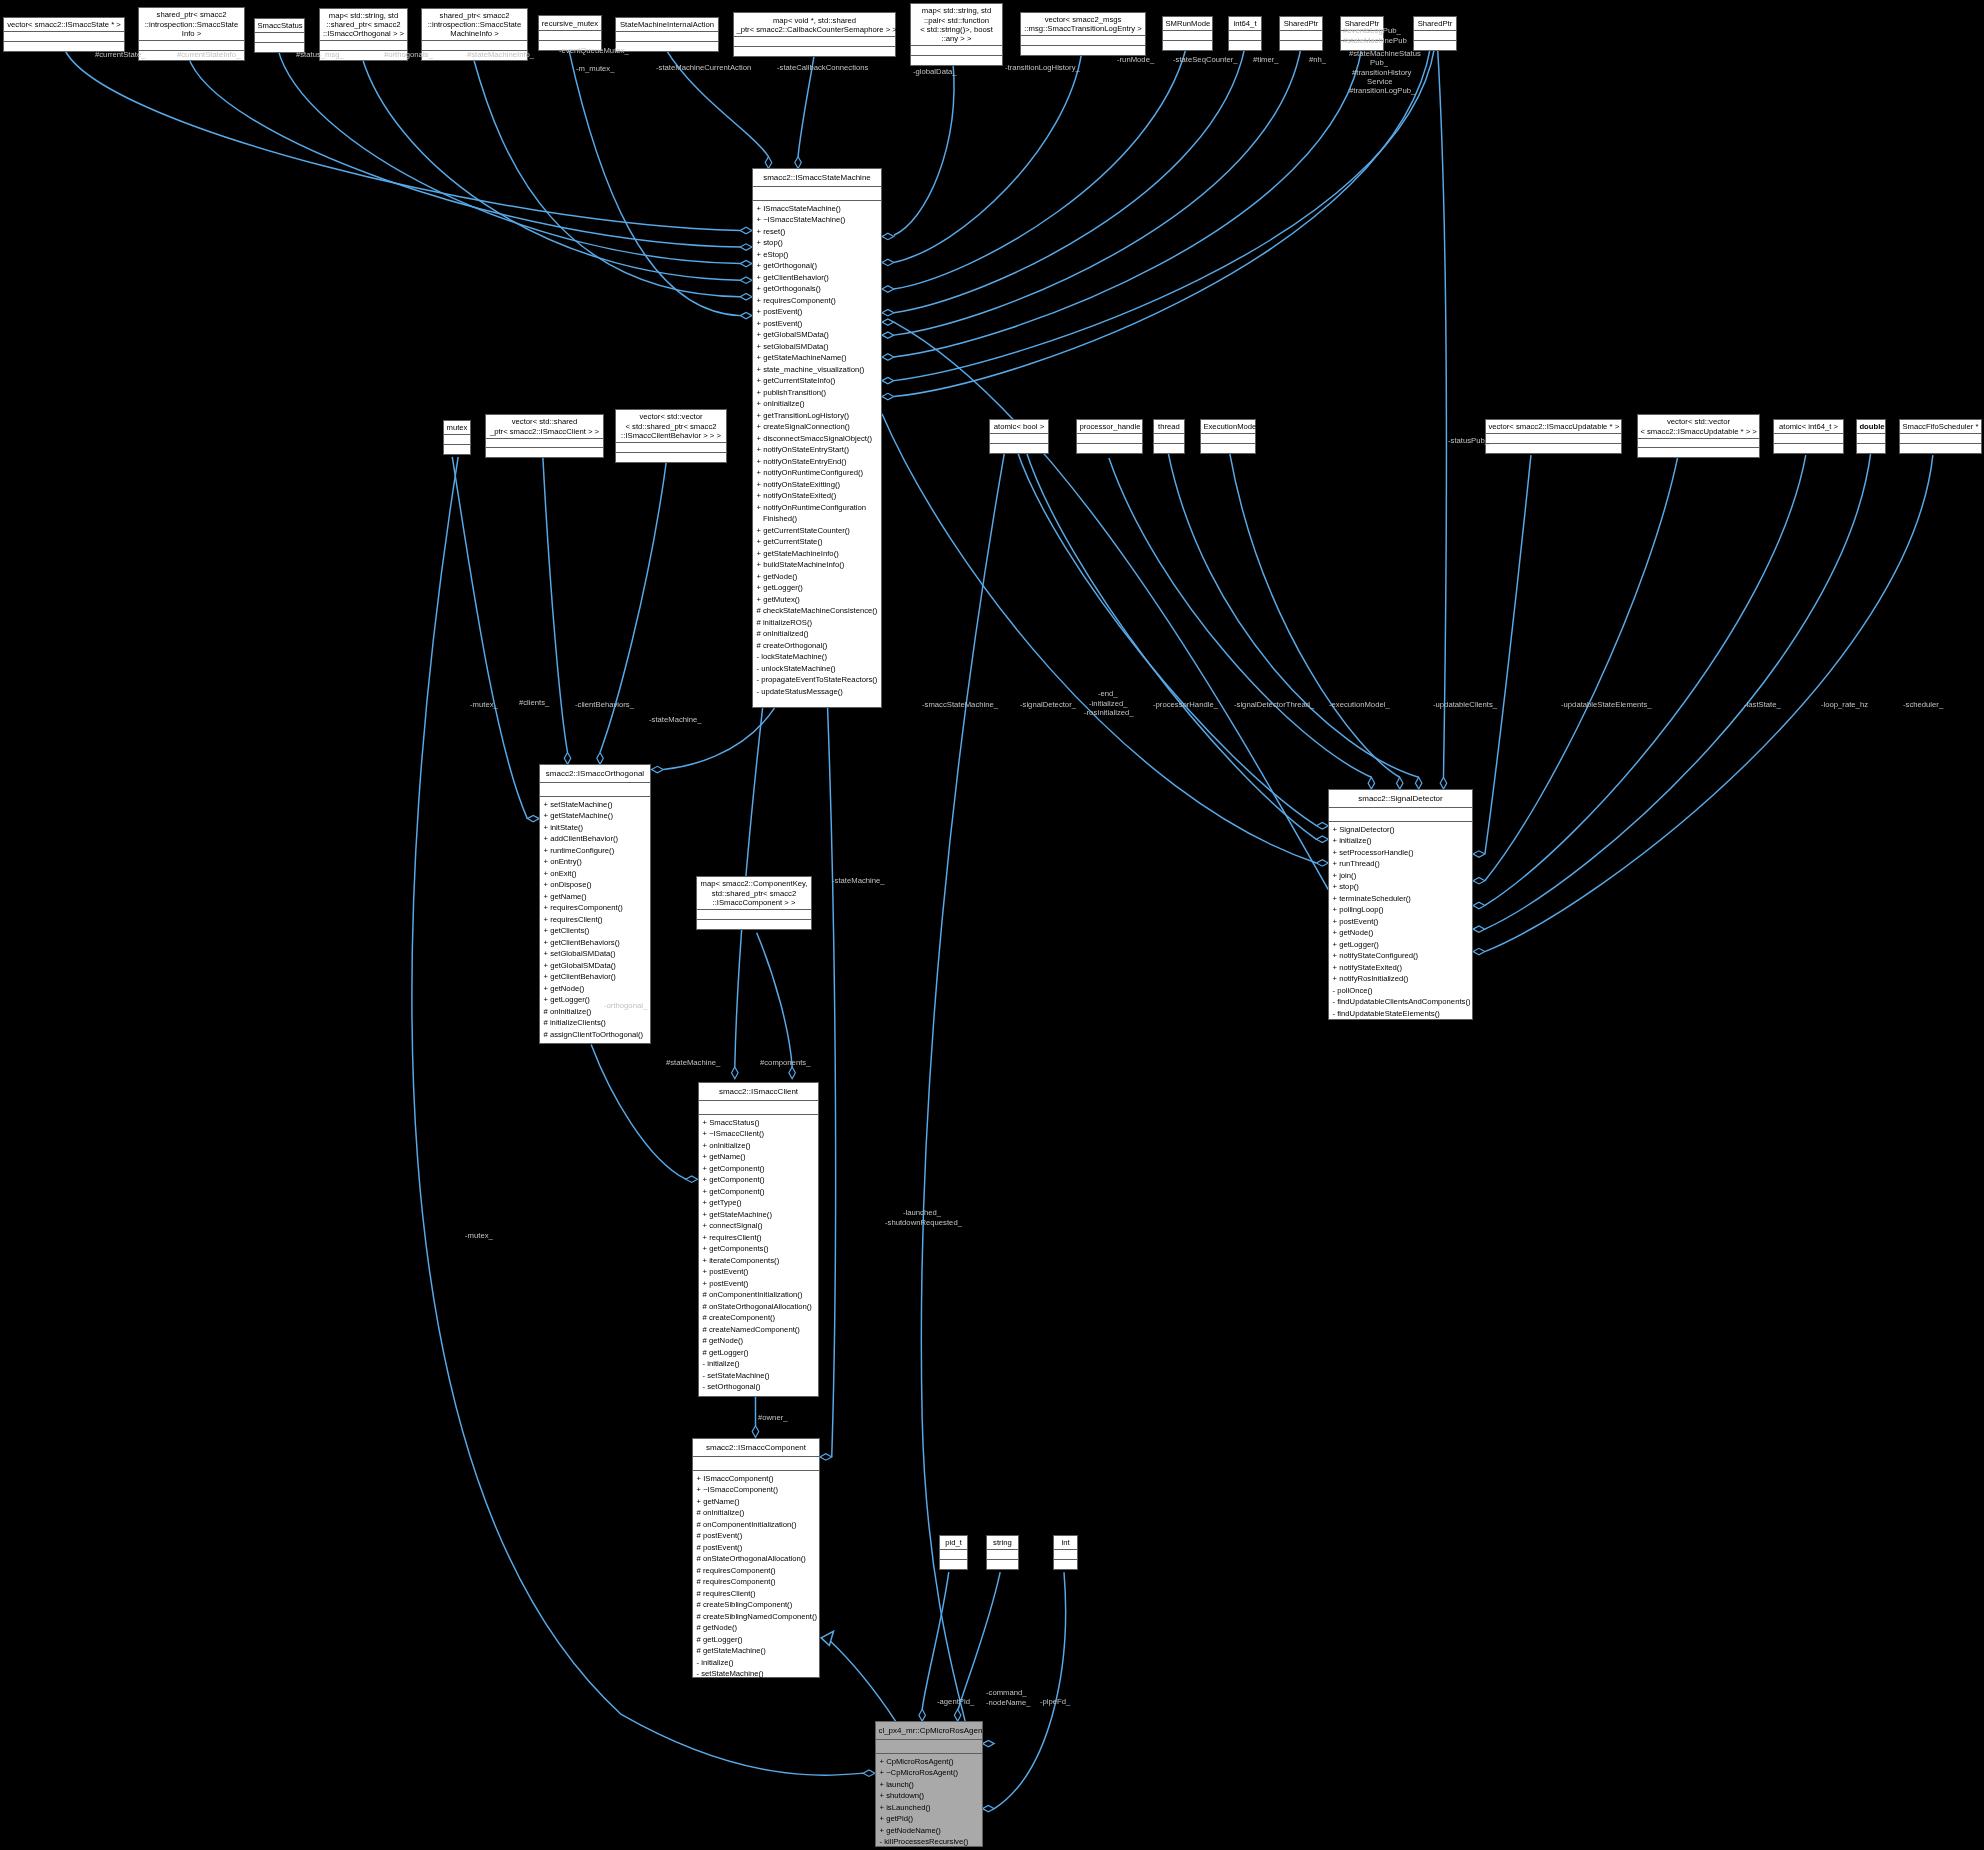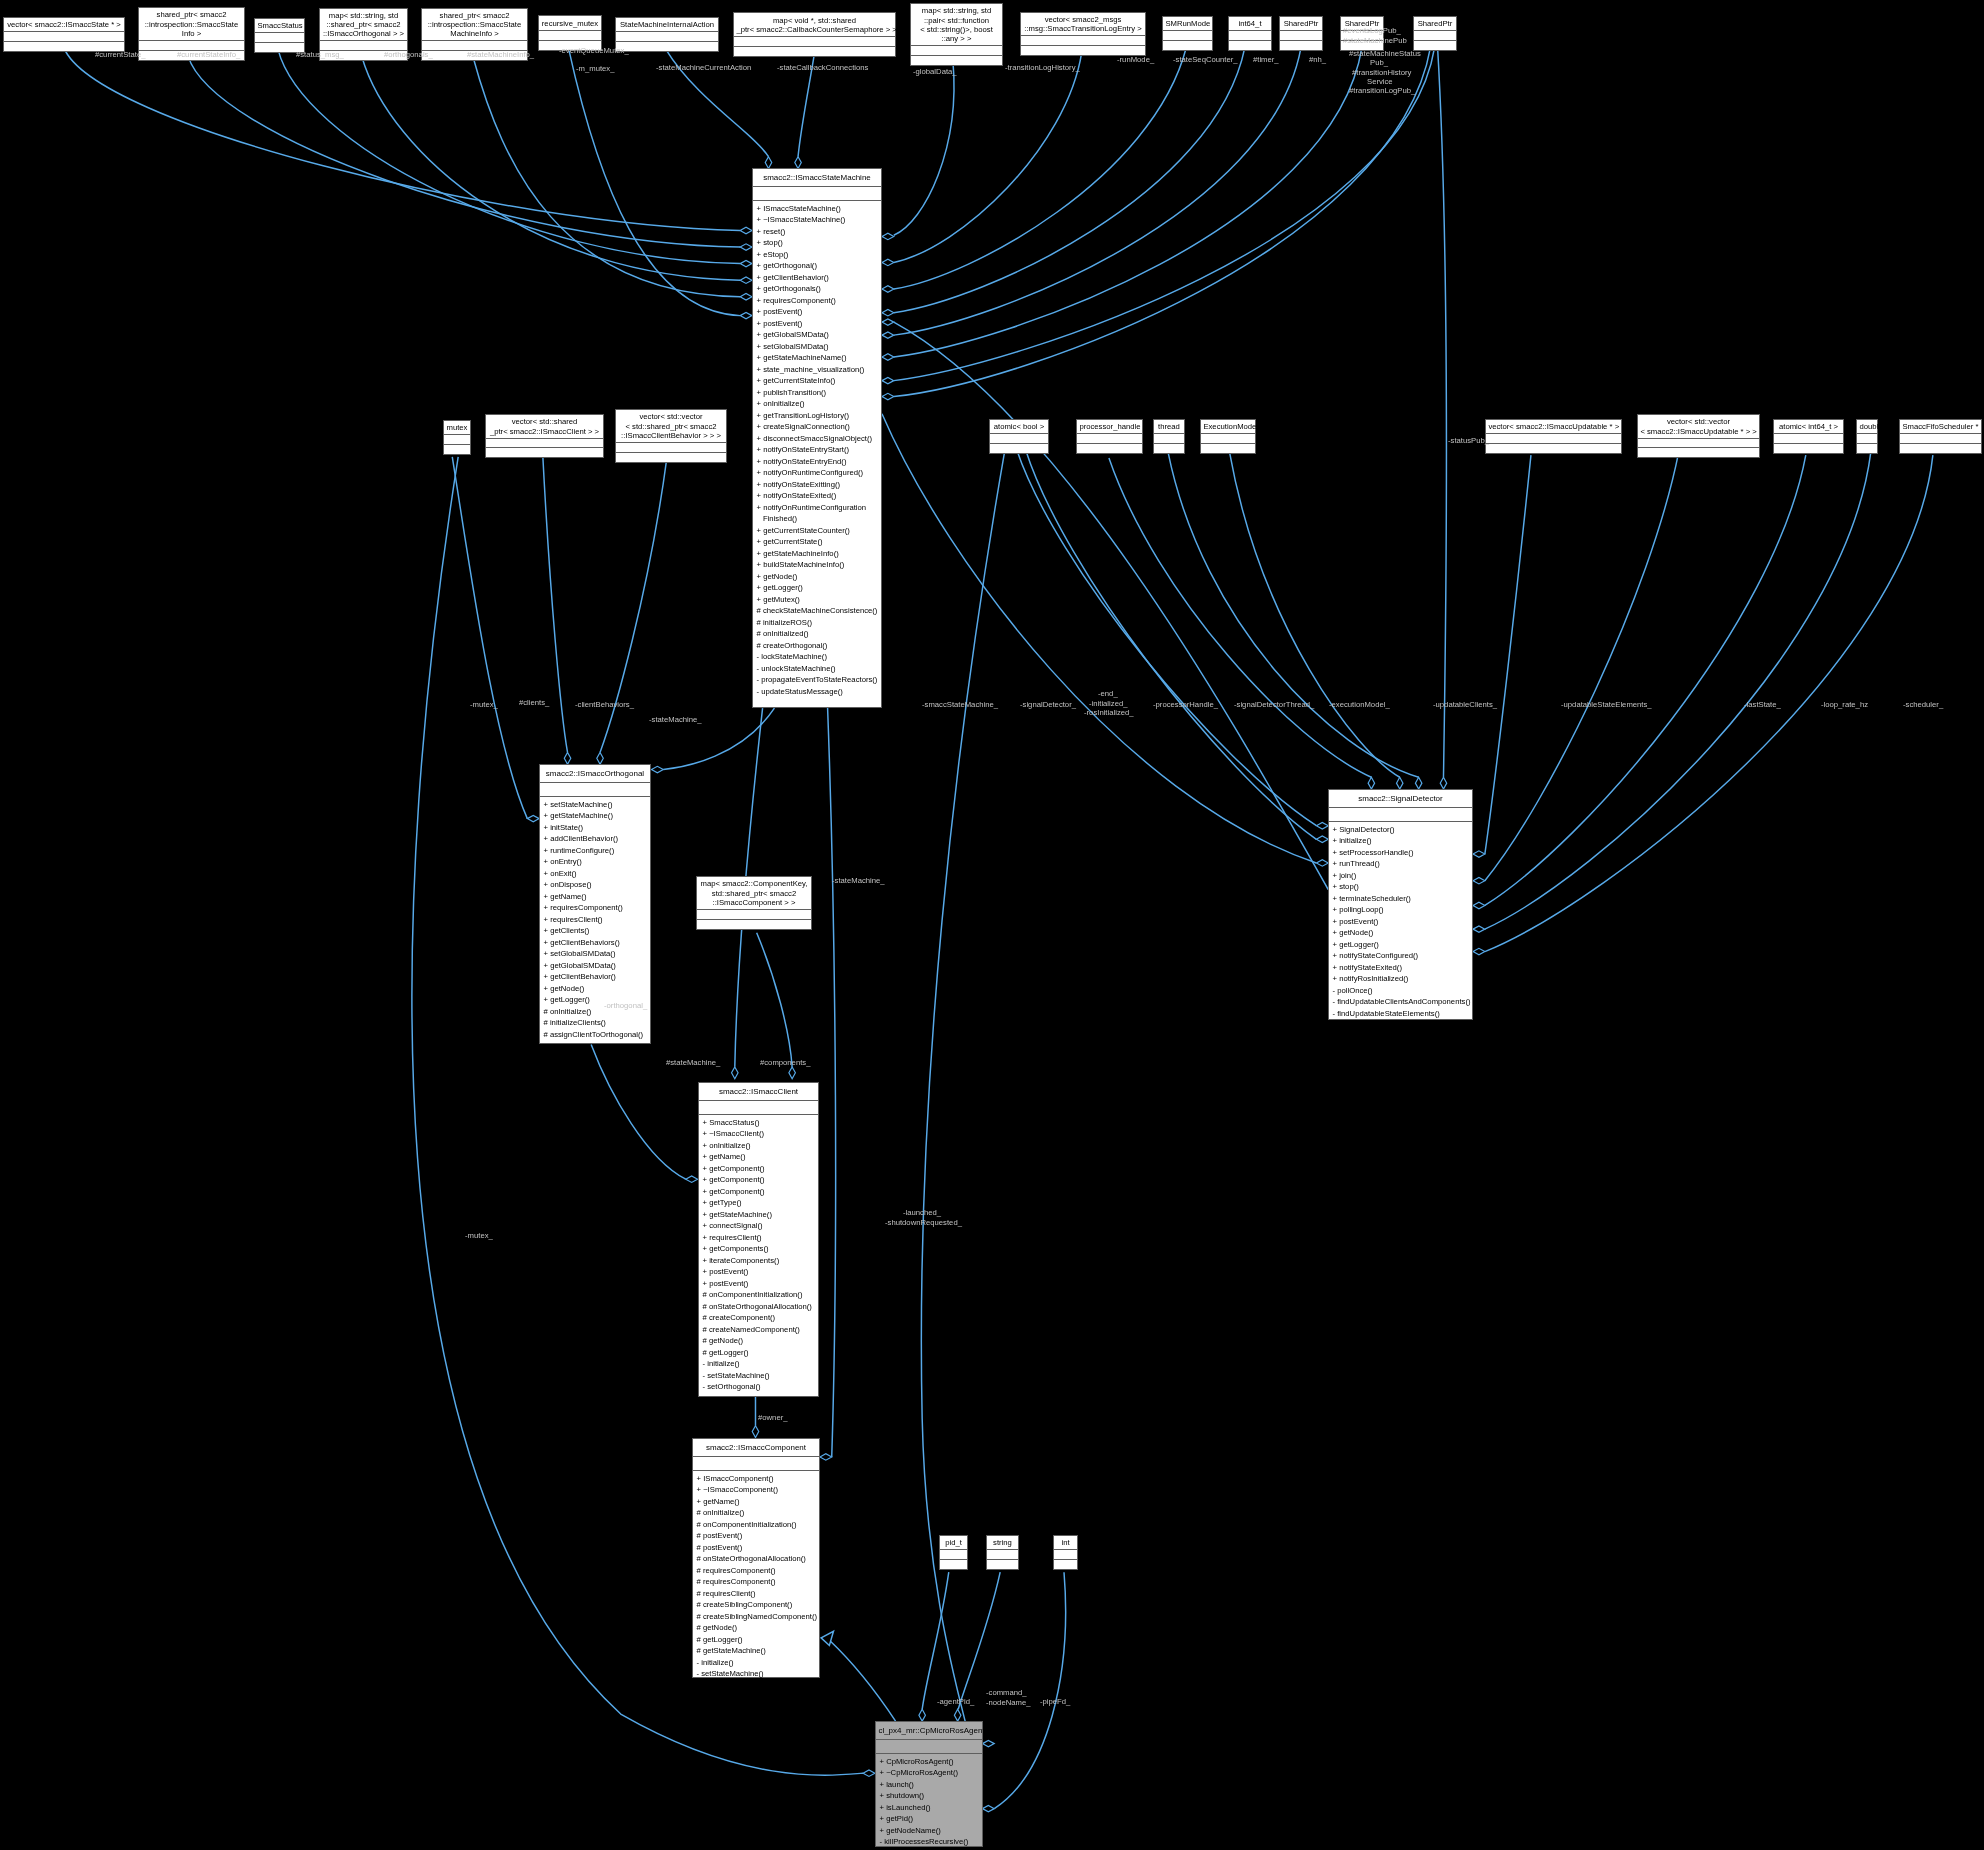--- a/index.html
+++ b/index.html
@@ -196,21 +196,21 @@
       <div class="row"></div>
       <div class="row"></div>
     </div>
     <div class="cls" style="left: 1162px; top: 16px; width: 51px;">
       <div class="ttl">
         <span class="tline">SMRunMode</span>
       </div>
       <div class="row"></div>
       <div class="row"></div>
     </div>
-    <div class="cls" style="left: 1228px; top: 16px; width: 44px;">
+    <div class="cls" style="left: 1228px; top: 16px; width: 34px;">
       <div class="ttl">
         <span class="tline">int64_t</span>
       </div>
       <div class="row"></div>
       <div class="row"></div>
     </div>
     <div class="cls" style="left: 1279px; top: 16px; width: 44px;">
       <div class="ttl">
         <span class="tline">SharedPtr</span>
       </div>
@@ -298,21 +298,21 @@
       <div class="row"></div>
       <div class="row"></div>
     </div>
     <div class="cls" style="left: 1773px; top: 419px; width: 71px;">
       <div class="ttl">
         <span class="tline">atomic&lt; int64_t &gt;</span>
       </div>
       <div class="row"></div>
       <div class="row"></div>
     </div>
-    <div class="cls" style="left: 1856px; top: 419px; width: 22px;">
+    <div class="cls" style="left: 1856px; top: 419px; width: 30px; font-weight: bold;">
       <div class="ttl">
         <span class="tline">double</span>
       </div>
       <div class="row"></div>
       <div class="row"></div>
     </div>
     <div class="cls" style="left: 1899px; top: 419px; width: 83px;">
       <div class="ttl">
         <span class="tline">SmaccFifoScheduler *</span>
       </div>

